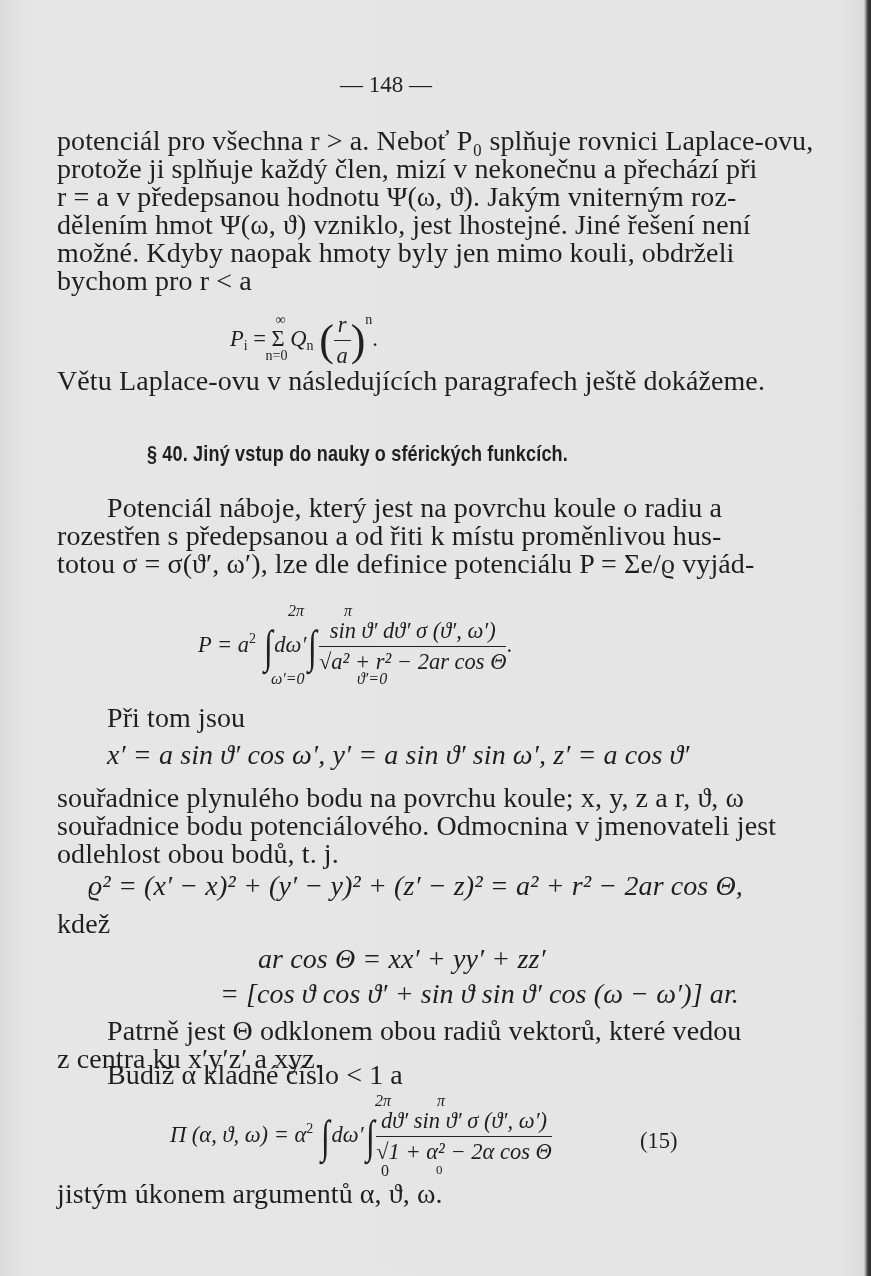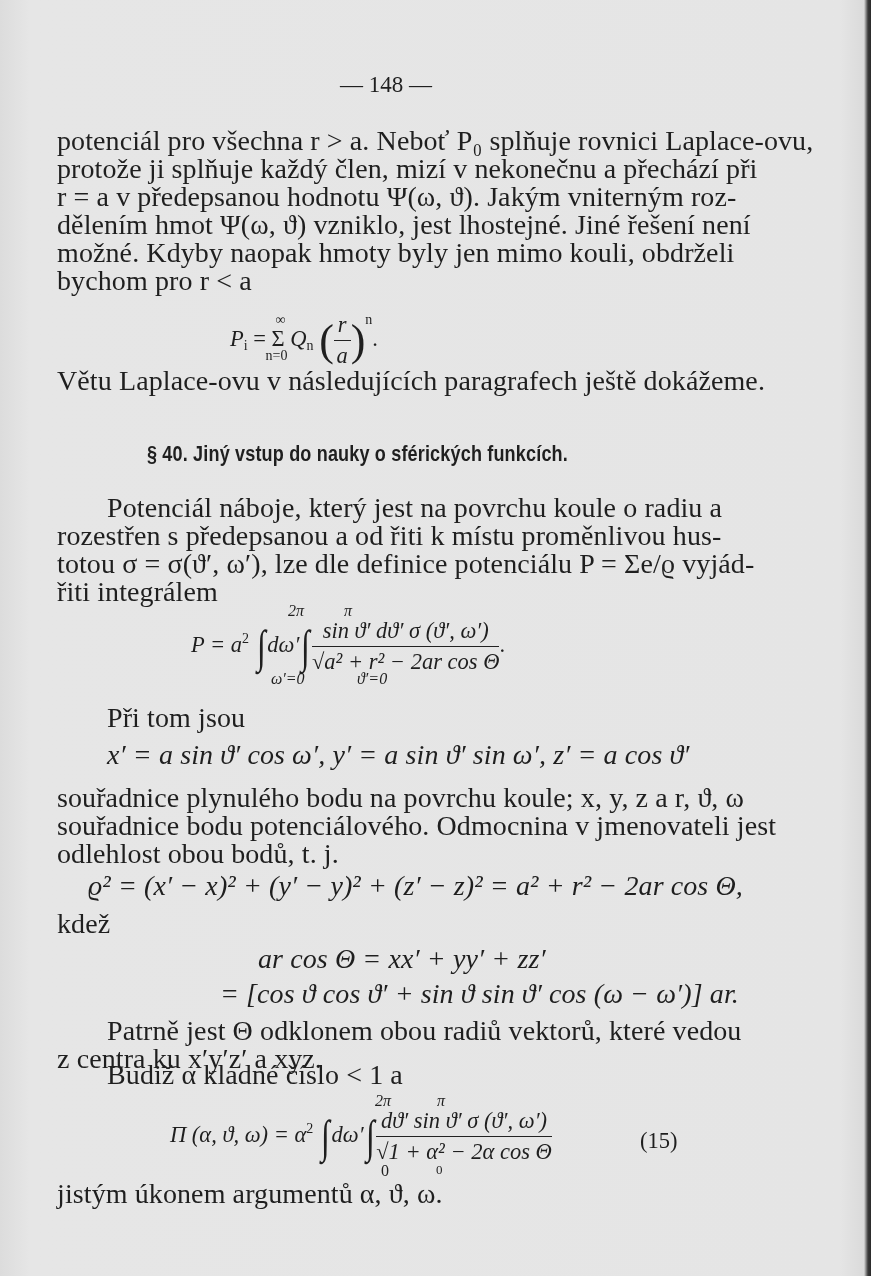--- a/index.html
+++ b/index.html
@@ -60,28 +60,27 @@
     <span class="paren">(</span><span class="frac"><span class="num it">r</span><span class="den it">a</span></span><span class="paren">)</span><span class="sup" style="vertical-align:22px">n</span><span>.</span>
   </div>
 
   <div class="line just" style="top:367px">Větu Laplace-ovu v následujících paragrafech ještě dokážeme.</div>
 
   <div class="heading">§ 40. Jiný vstup do nauky o sférických funkcích.</div>
 
   <div class="line just indent" style="top:494px">Potenciál náboje, který jest na povrchu koule o radiu a</div>
   <div class="line just" style="top:522px">rozestřen s předepsanou a od řiti k místu proměnlivou hus-</div>
   <div class="line just" style="top:550px">totou σ = σ(ϑ′, ω′), lze dle definice potenciálu P = Σe/ϱ vyjád-</div>
-  <div class="line" style="top:578px">řiti integrálem</div>
 
   <div class="eq" style="left:191px; top:600px; width:440px; height:90px;">
     <span class="lim" style="left:97px; top:2px;">2π</span>
     <span class="lim" style="left:153px; top:2px;">π</span>
     <span class="lim" style="left:80px; top:70px;">ω′=0</span>
     <span class="lim" style="left:134px; top:70px;margin-left:32px;">ϑ′=0</span>
-    <div style="position:absolute; left:0; top:18px;">
+    <div style="position:absolute; left:7px; top:18px;">
       <span class="it">P = a</span><span class="sup">2</span>
       <span class="intg">∫</span><span class="it">dω′</span><span class="intg">∫</span><span class="frac"><span class="num it">sin ϑ′ dϑ′ σ (ϑ′, ω′)</span><span class="den it">√a² + r² − 2ar cos Θ</span></span><span>.</span>
     </div>
   </div>
 
   <div class="line indent" style="top:704px">Při tom jsou</div>
   <div class="line indent it" style="top:741px; width:640px;">x′ = a sin ϑ′ cos ω′,   y′ = a sin ϑ′ sin ω′,   z′ = a cos ϑ′</div>
 
   <div class="line just" style="top:784px">souřadnice plynulého bodu na povrchu koule; x, y, z a r, ϑ, ω</div>
   <div class="line just" style="top:812px">souřadnice bodu potenciálového. Odmocnina v jmenovateli jest</div>

